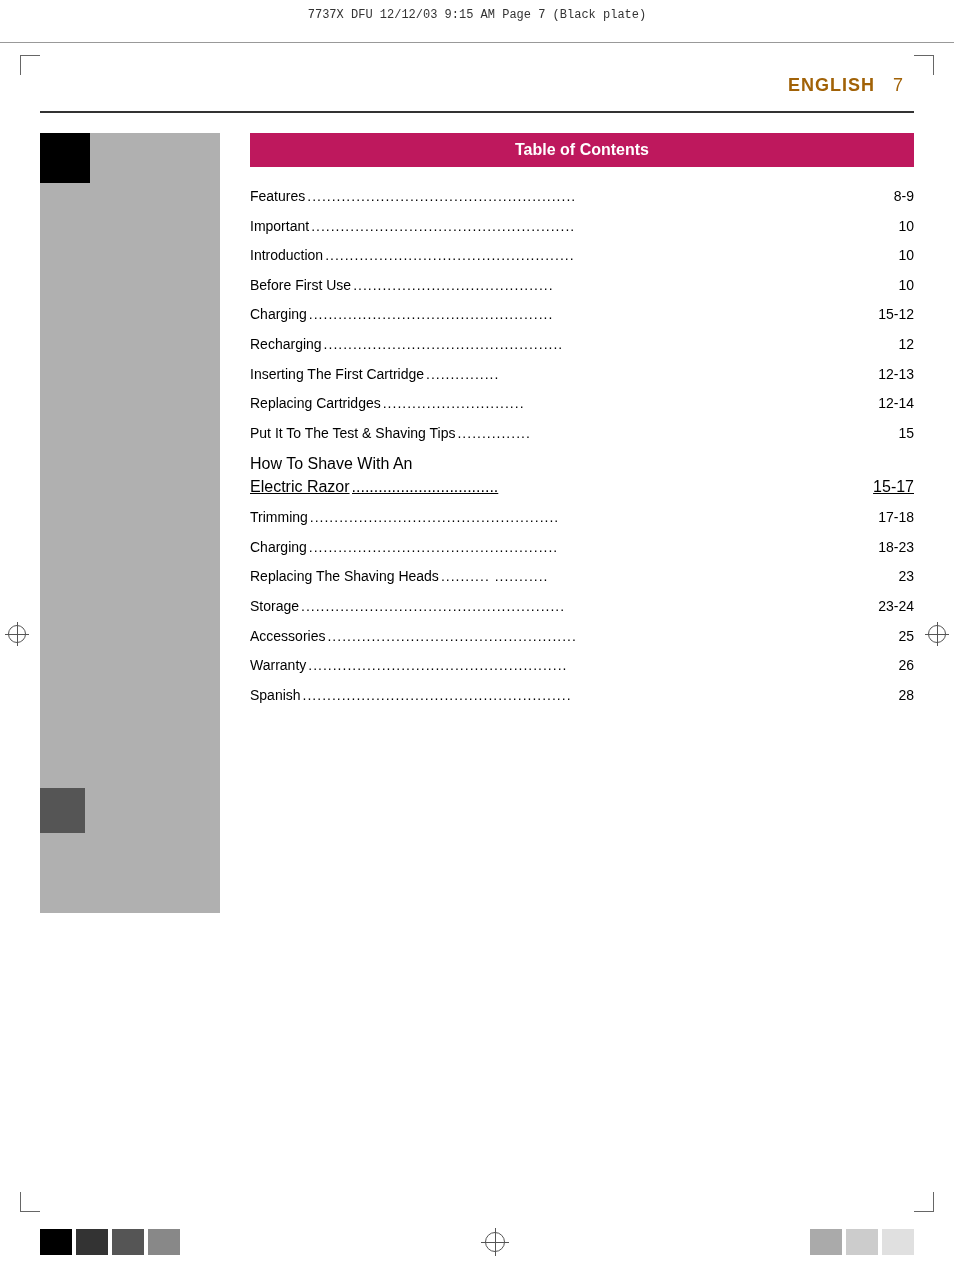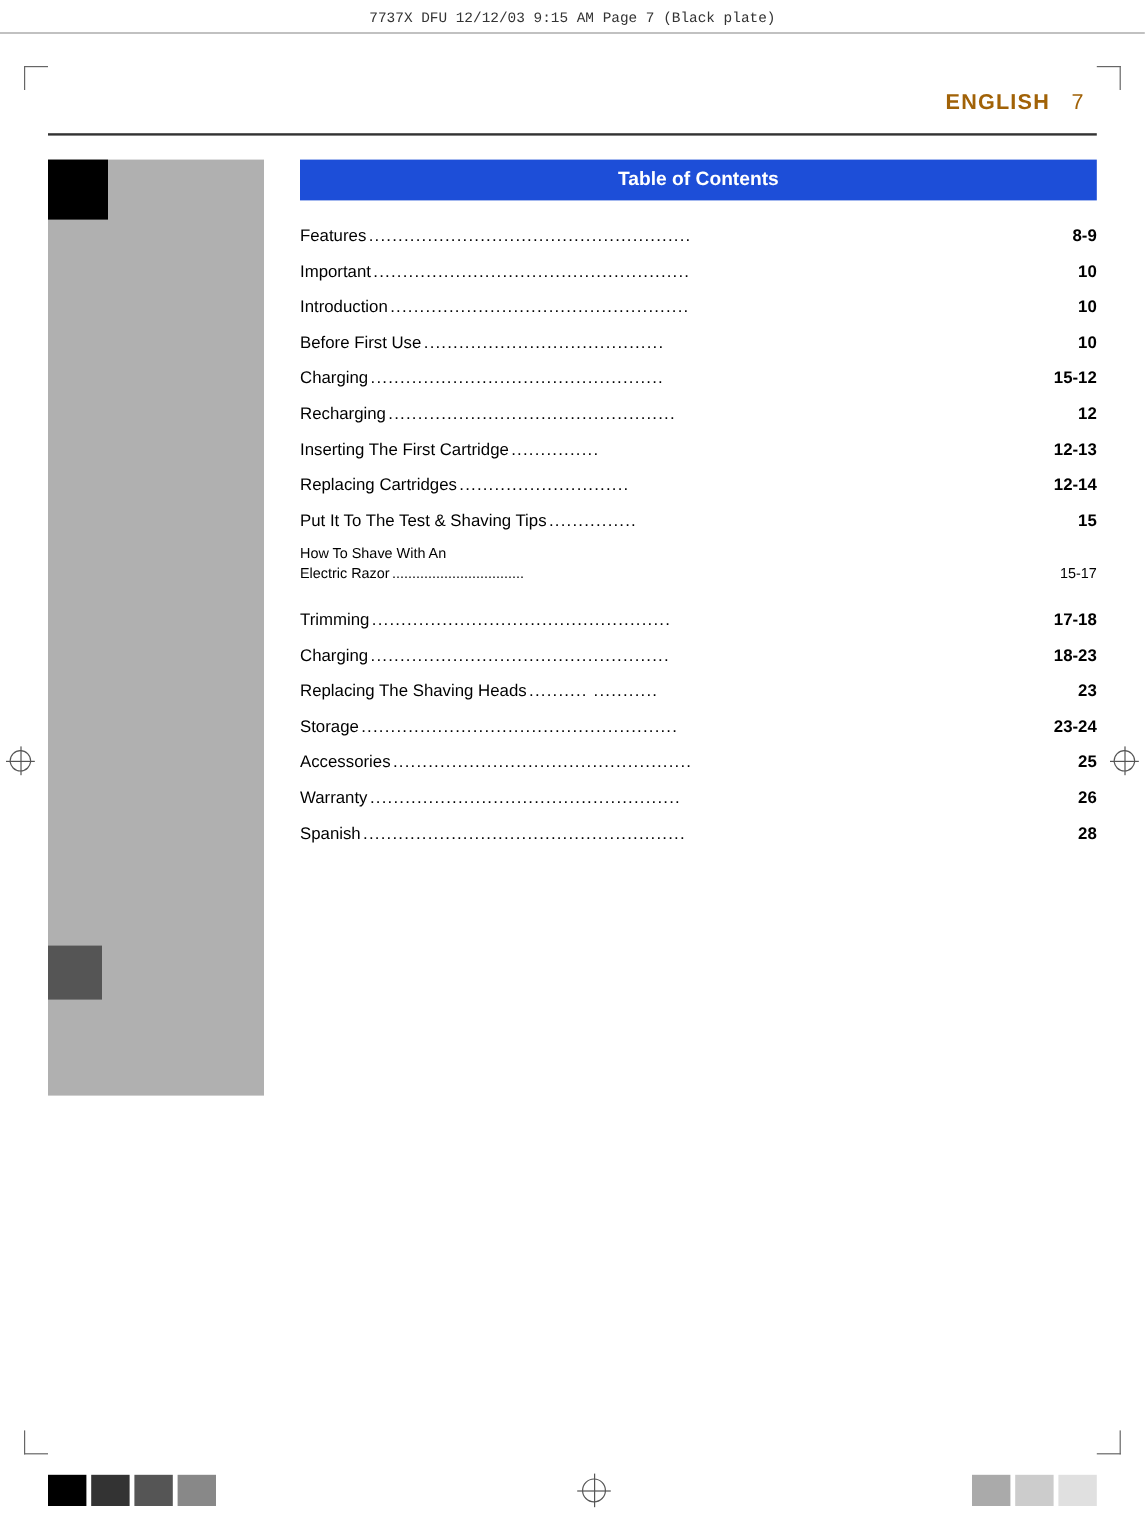--- a/index.html
+++ b/index.html
@@ -23,21 +23,21 @@
       top: 8px;
       left: 0;
       right: 0;
       display: flex;
       justify-content: center;
       align-items: center;
       font-size: 12px;
       color: #333;
       font-family: 'Courier New', monospace;
       border-bottom: 1px solid #999;
-      padding-bottom: 5px;
+      padding-bottom: 20px;
     }
 
     
     .crop-mark {
       position: absolute;
       width: 20px;
       height: 20px;
     }
 
     .crop-tl { top: 55px; left: 20px; border-top: 1px solid #666; border-left: 1px solid #666; }
@@ -149,21 +149,21 @@
     }
 
     
     .toc-area {
       flex: 1;
       padding-left: 30px;
     }
 
     
     .toc-title-bar {
-      background: #1d4ed8;
+      background: #be185d;
       color: #fff;
       font-size: 16px;
       font-weight: bold;
       padding: 8px 20px;
       margin-bottom: 20px;
       text-align: center;
     }
 
     
     .toc-entry {
@@ -184,39 +184,40 @@
       flex: 1;
       overflow: hidden;
       margin: 0 2px;
       letter-spacing: 1px;
       color: #000;
     }
 
     .toc-page {
       white-space: nowrap;
       flex-shrink: 0;
-      font-weight: bold;
+      font-weight: normal;
     }
 
     
     .toc-entry-multiline {
-      margin-bottom: 20px;
-      font-size: 12px;
+      margin-bottom: 10px;
+      font-size: 16px;
       color: #000;
       line-height: 1.4;
     }
 
     .toc-entry-multiline .line1 {
       display: block;
       font-weight: normal;
     }
 
     .toc-entry-multiline .line2 {
       display: flex;
       align-items: baseline;
+      text-decoration: underline;
     }
 
     .toc-entry-multiline .line2-label {
       white-space: nowrap;
       flex-shrink: 0;
     }
 
     .toc-entry-multiline .line2-dots {
       flex: 1;
       overflow: hidden;

